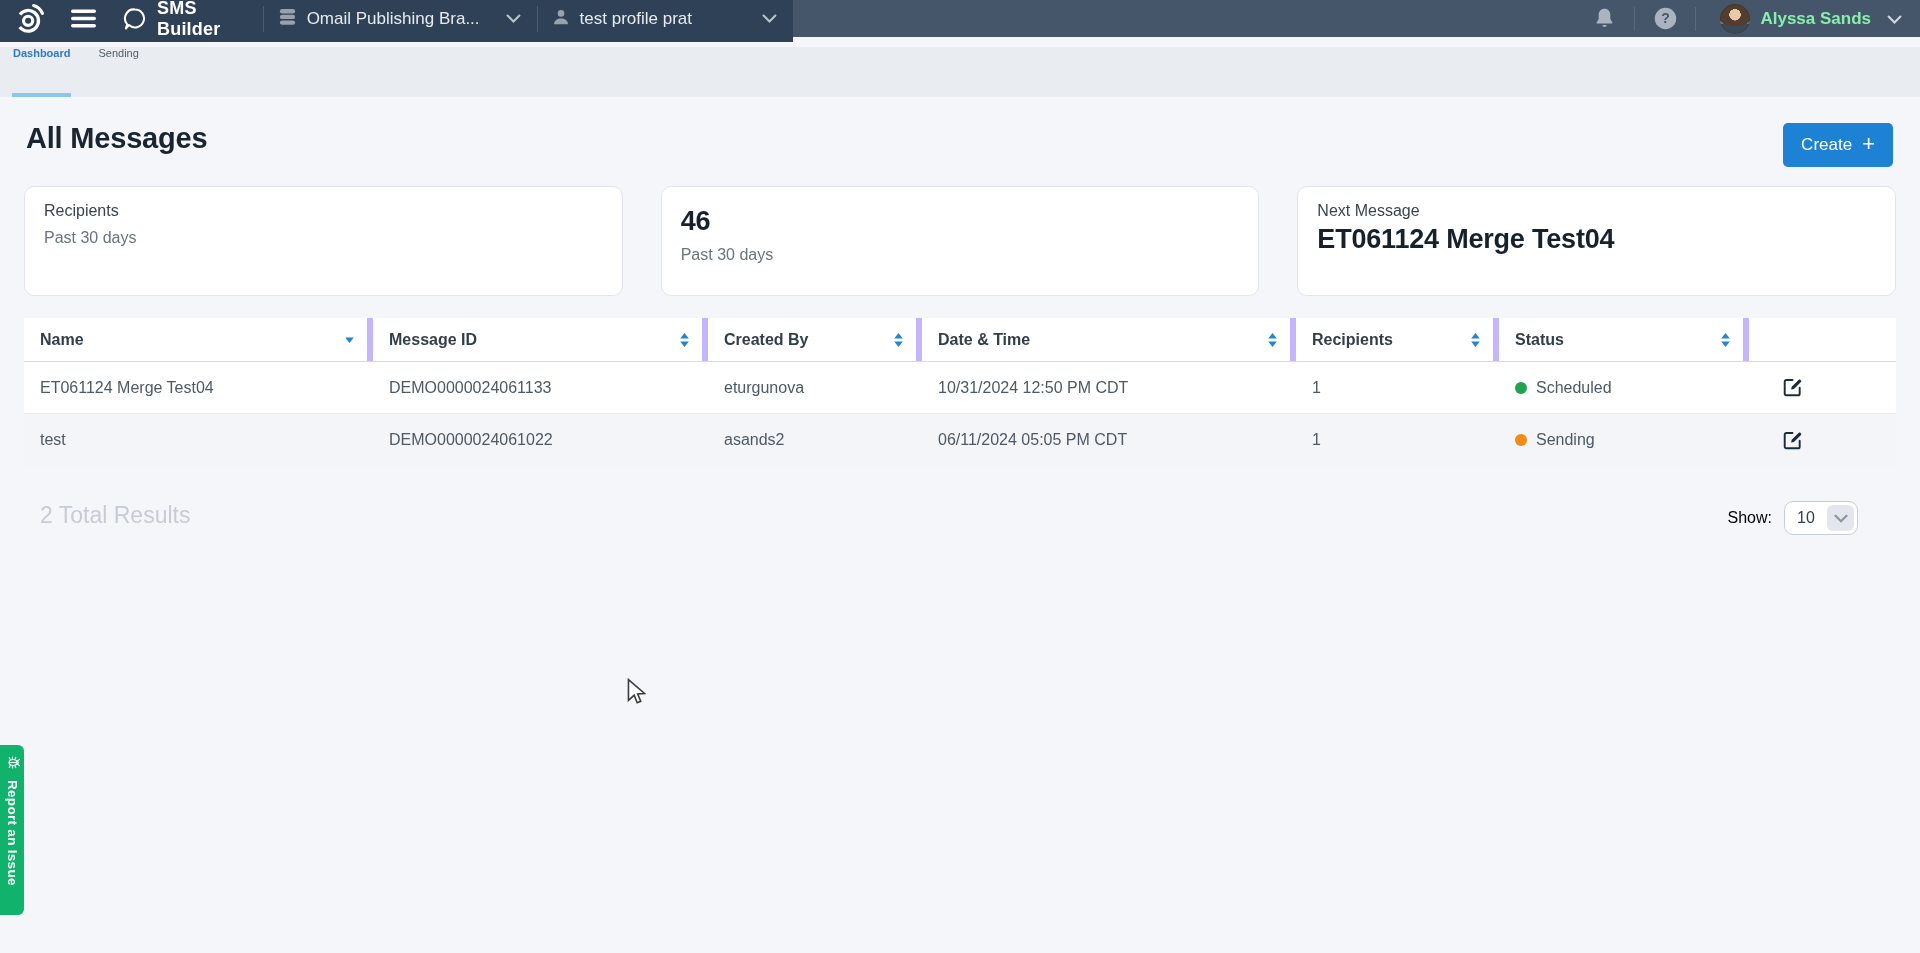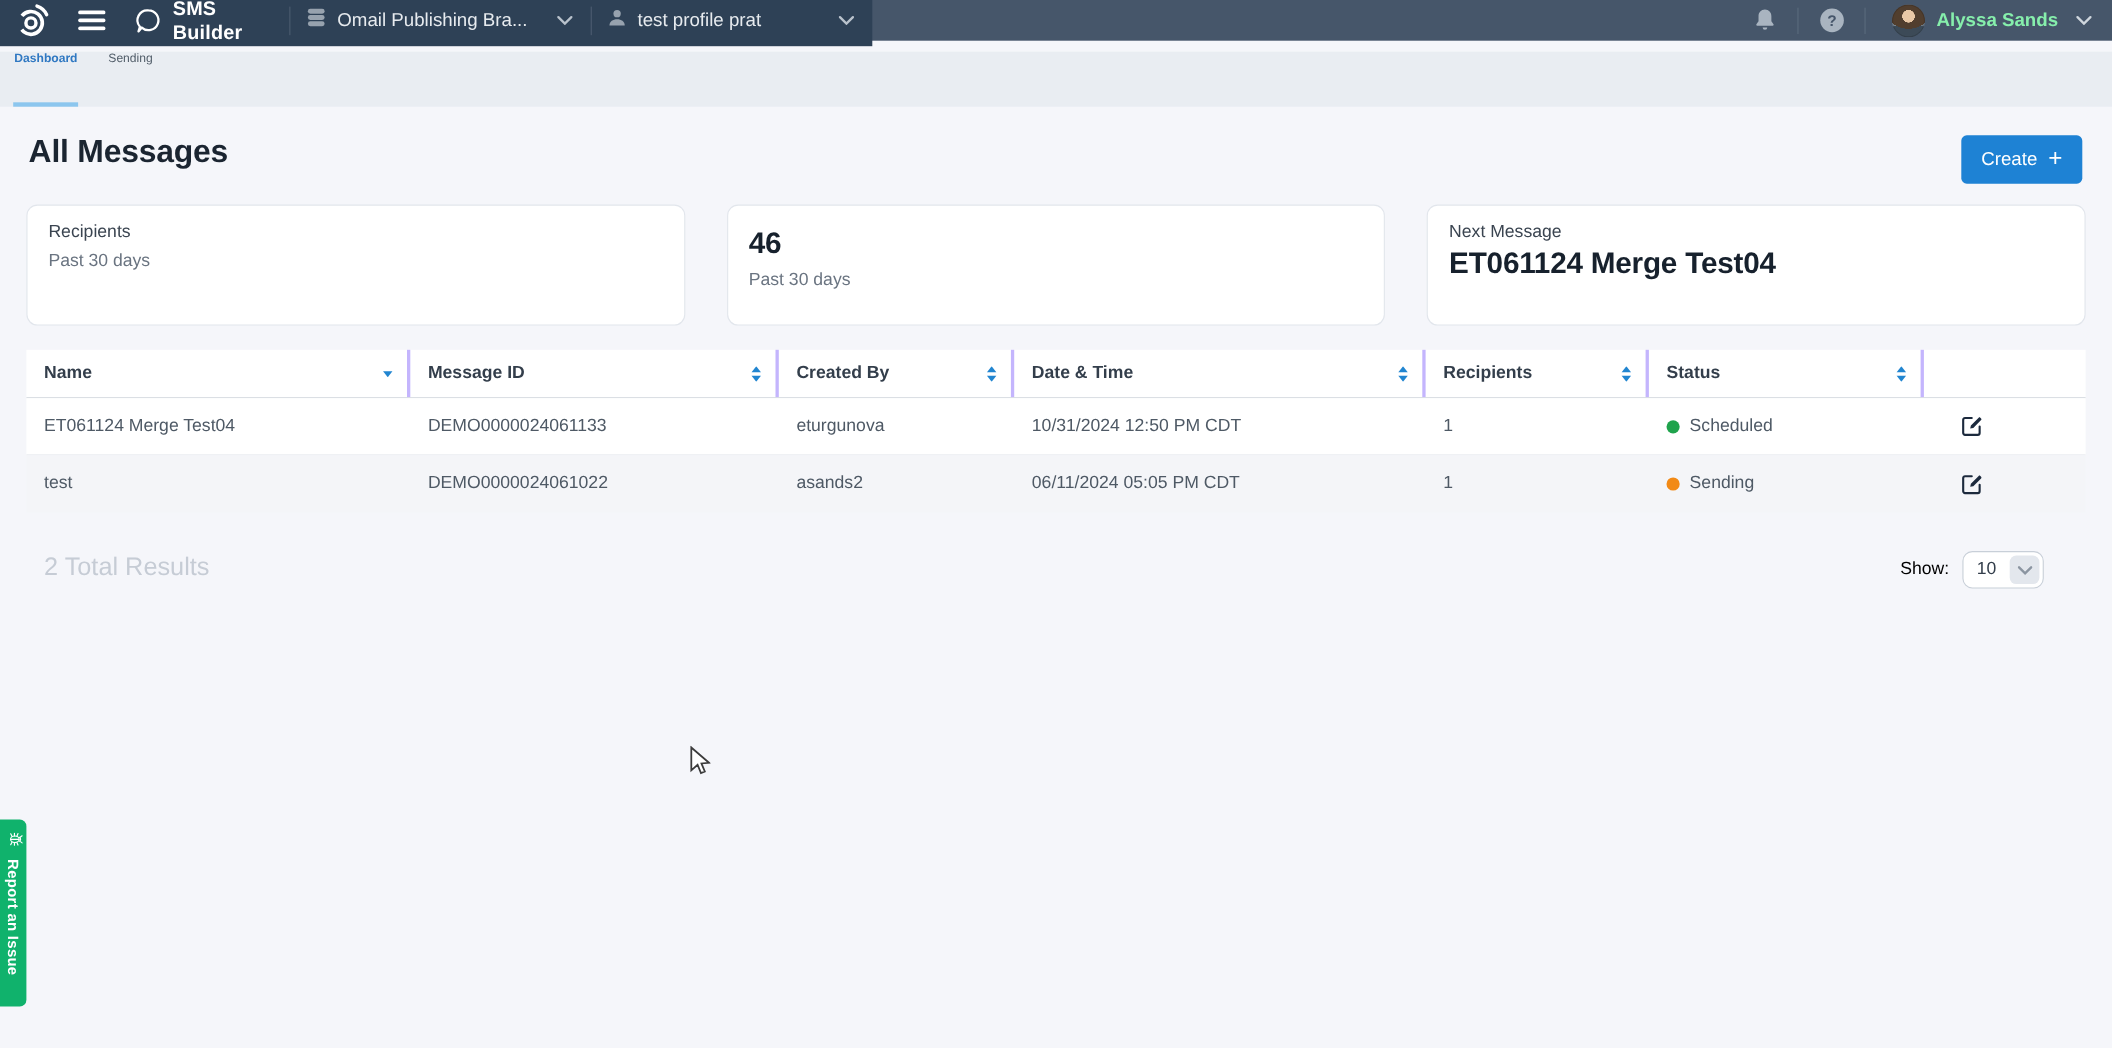--- a/index.html
+++ b/index.html
@@ -43,21 +43,21 @@
   
   .cards { position:absolute; left:24px; right:24px; top:186px; display:flex; gap:38px; }
   .card { flex:1; height:110px; background:#fff; border:1px solid #e2e6ec; border-radius:10px; padding:15px 19px; }
   .card-label { font-size:16px; color:#3a4450; }
   .card-value { font-size:27px; font-weight:bold; color:#17212d; margin-top:4px; letter-spacing:-.2px; }
   .card-caption { font-size:16px; color:#6a7481; margin-top:9px; }
 
   
   .table { position:absolute; left:24px; right:24px; top:318px; }
   .thead { display:flex; height:44px; background:#fff; border-bottom:1px solid #d7dce2; }
-  .th { display:flex; align-items:center; justify-content:space-between; padding:0 12px 0 16px; border-right:3px solid #c4b5fd; font-size:16px; font-weight:bold; color:#333e4b; cursor:pointer; }
+  .th { display:flex; align-items:center; justify-content:space-between; padding:0 12px 0 16px; border-right:6px solid #c4b5fd; font-size:16px; font-weight:bold; color:#333e4b; cursor:pointer; }
   .th:last-child { border-right:none; cursor:default; }
   .sorts { display:flex; flex-direction:column; gap:2px; align-items:center; }
   .trow { display:flex; height:52px; align-items:stretch; font-size:16px; color:#4e5965; }
   .trow:nth-child(odd) { background:#fff; border-bottom:1px solid #e9ebef; }
   .trow:nth-child(even) { background:#f4f5f8; }
   .td { display:flex; align-items:center; padding-left:16px; overflow:hidden; white-space:nowrap; }
   .c0{width:349px;flex:none}.c1{width:335px;flex:none}.c2{width:214px;flex:none}
   .c3{width:374px;flex:none}.c4{width:203px;flex:none}.c5{width:250px;flex:none}
   .c6{flex:1; padding-left:33px;}
   .dot { width:12px; height:12px; border-radius:50%; margin-right:9px; flex:none; }

